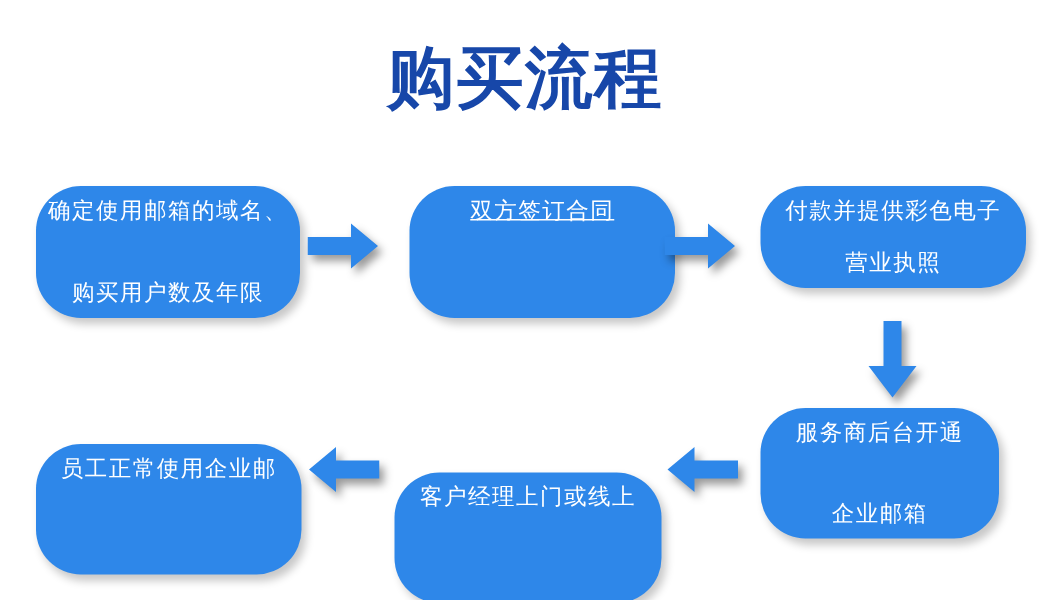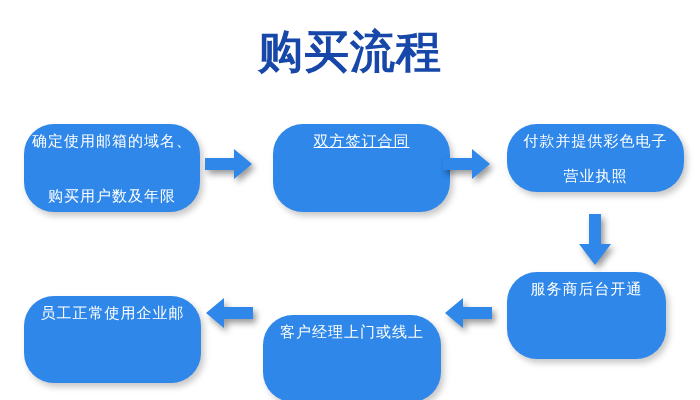--- a/index.html
+++ b/index.html
@@ -81,20 +81,21 @@
     <span>付款并提供彩色电子</span>
     <span>营业执照</span>
   </div>
 
   <svg class="arrow a3" width="34" height="52" viewBox="0 0 34 52">
     <polygon points="11,0 23,0 23,30 33,30 17,51 1,30 11,30" fill="#2E87E9"></polygon>
   </svg>
 
   <div class="step s4" style="background-color: rgb(46, 135, 233);">
     <span>服务商后台开通</span>
+    <span>企业邮箱</span>
   </div>
 
   <svg class="arrow a4" width="48" height="32" viewBox="0 0 48 32">
     <polygon points="48,10 19,10 19,1 1,16 19,31 19,22 48,22" fill="#2E87E9"></polygon>
   </svg>
 
   <div class="step s5" style="background-color: rgb(46, 135, 233);">
     <span>客户经理上门或线上</span>
   </div>
 

